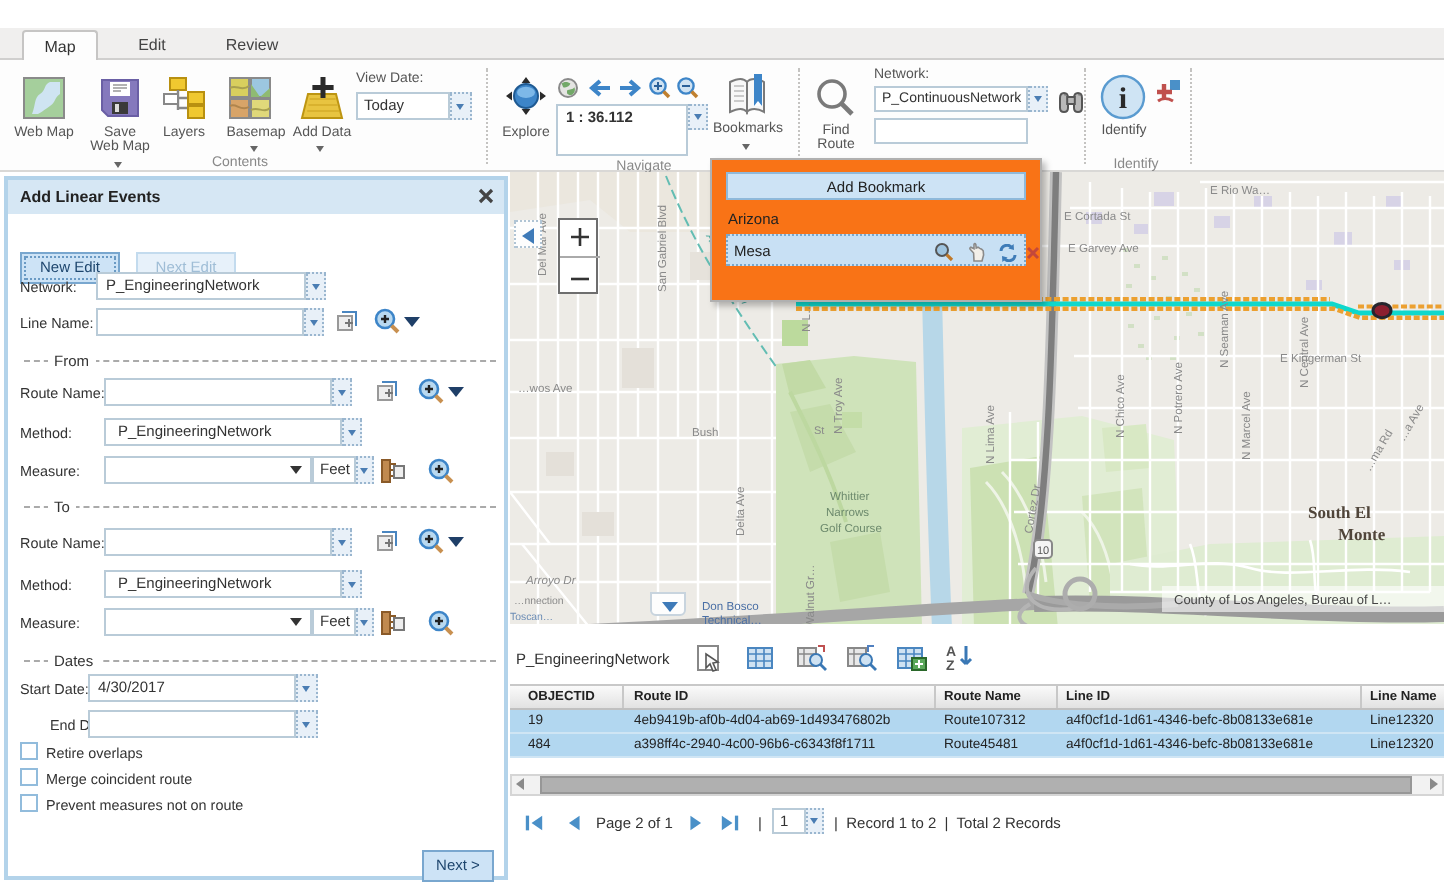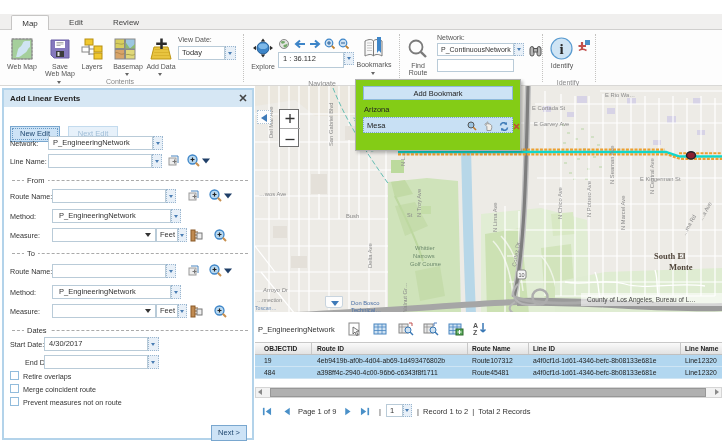--- a/index.html
+++ b/index.html
@@ -28,21 +28,21 @@
 #panel { position:absolute; left:2px; top:88px; width:252px; height:352px; background:#fff; border:2px solid #b3d3ea; }
 #panel-header { position:absolute; left:0; top:0; width:248px; height:17px; background:#d6e7f4; font-size:8px; font-weight:bold; color:#222; line-height:17px; padding-left:6px; }
 .plabel { position:absolute; font-size:7.2px; color:#333; white-space:nowrap; }
 .psep { position:absolute; left:8px; width:236px; border-top:1px dashed #aaa; }
 .psep span { position:absolute; top:-5px; left:12px; background:#fff; padding:0 3px; font-size:7.5px; color:#333; }
 .btn { position:absolute; font-size:7.5px; text-align:center;margin-top:15px; }
 .cb { position:absolute; width:9px; height:9px; background:#fff; border:1px solid #92bcdc; }
 
 #map { position:absolute; left:255px; top:86px; width:467px; height:226px; overflow:hidden; background:#eceae5; }
 
-#popup { position:absolute; left:355px; top:79px; width:166px; height:72px; background:#84cc16; border:1px solid #b0b0b0; box-shadow:2px 2px 3px rgba(0,0,0,0.25); }
+#popup { position:absolute; left:355px; top:79px; width:166px; height:72px; background:#f97316; border:1px solid #b0b0b0; box-shadow:2px 2px 3px rgba(0,0,0,0.25); }
 
 #tablearea { position:absolute; left:255px; top:314px; width:467px; height:110px; background:#fff; }
 
 #bottombar { position:absolute; left:255px; top:424px; width:467px; height:20px; background:#fff; border-top:1px solid #c8c8c8; }
 </style>
 </head>
 <body>
 <div id="app">
 
 
@@ -128,21 +128,21 @@
     <path d="M4.5 7.2 C5.8 6.6 7.4 6.9 8.2 5.6 C8.8 6.8 8.4 8.4 7.2 9.2 C6.2 9.8 5 9.4 4.5 8.6 Z" fill="#72a868"></path>
     <path d="M26 6 L18 6 M21 2.5 L17 6 L21 9.5" stroke="#3d85c8" stroke-width="2" fill="none"></path>
     <path d="M31 6 L39 6 M36 2.5 L40 6 L36 9.5" stroke="#3d85c8" stroke-width="2" fill="none"></path>
     <circle cx="50" cy="5" r="3.8" fill="#cfe2f2" stroke="#3d85c8" stroke-width="1.2"></circle>
     <path d="M48 5 h4 M50 3 v4" stroke="#2a6099" stroke-width="1"></path>
     <path d="M52.8 7.8 L55.5 10.5" stroke="#c08030" stroke-width="1.8"></path>
     <circle cx="64" cy="5" r="3.8" fill="#cfe2f2" stroke="#3d85c8" stroke-width="1.2"></circle>
     <path d="M62 5 h4" stroke="#2a6099" stroke-width="1"></path>
     <path d="M66.8 7.8 L69.5 10.5" stroke="#c08030" stroke-width="1.8"></path>
   </svg>
-  <div class="inp" style="left:278px;top:22px;width:66px;height:16px;line-height:11px;padding-left:4px;">1 : 36.112</div>
+  <div class="inp" style="left:278px;top:22px;width:66px;height:26px;line-height:11px;padding-left:4px;font-weight:bold;">1 : 36.112</div>
   <div class="dd-arrow" style="left:344px;top:22px;width:10px;height:13px;"></div>
 
   <svg class="ricon" style="left:363px;top:7px" width="22" height="22" viewBox="0 0 22 22">
     <path d="M2 4 C6 2 9 2 10.5 4 L10.5 19 C9 17 6 17 2 19 Z" fill="#f8f8f8" stroke="#7a7a7a"></path>
     <path d="M19 4 C16 2 12 2 10.5 4 L10.5 19 C12 17 16 17 19 19 Z" fill="#f8f8f8" stroke="#7a7a7a"></path>
     <path d="M4 6 h5 M4 8.5 h5 M4 11 h5 M4 13.5 h5" stroke="#bbb" stroke-width="0.8"></path>
     <rect x="14" y="0" width="4" height="16" fill="#3d85c8"></rect>
     <path d="M14 16 L16 13.5 L18 16 Z" fill="#fff"></path>
   </svg>
   <div class="rlabel" style="left:352px;top:31px;width:44px;">Bookmarks</div>
@@ -552,21 +552,21 @@
     <div class="abs" style="left:14px;top:0px;width:436px;height:9px;background:#b0b0b0;border:1px solid #979797;"></div>
   </div>
 
   <svg class="abs" style="left:7px;top:93px" width="10" height="9" viewBox="0 0 12 11">
         <path d="M2 1 V10" stroke="#4a90c8" stroke-width="2"></path>
         <path d="M11 1 L4.5 5.5 L11 10 Z" fill="#4a90c8"></path>
       </svg>
   <svg class="abs" style="left:27px;top:93px" width="9" height="9" viewBox="0 0 10 11">
         <path d="M9 1 L2.5 5.5 L9 10 Z" fill="#4a90c8"></path>
       </svg>
-  <div class="abs" style="left:43px;top:93px;font-size:7.5px;color:#333;">Page 1 of 9</div>
+  <div class="abs" style="left:43px;top:93px;font-size:7.5px;color:#333;">Page 2 of 1</div>
   <svg class="abs" style="left:89px;top:93px" width="9" height="9" viewBox="0 0 10 11">
         <path d="M1 1 L7.5 5.5 L1 10 Z" fill="#4a90c8"></path>
       </svg>
   <svg class="abs" style="left:105px;top:93px" width="10" height="9" viewBox="0 0 12 11">
         <path d="M10 1 V10" stroke="#4a90c8" stroke-width="2"></path>
         <path d="M1 1 L7.5 5.5 L1 10 Z" fill="#4a90c8"></path>
       </svg>
   <div class="abs" style="left:124px;top:93px;font-size:7.5px;color:#333;">|</div>
   <div class="abs" style="left:131px;top:90px;width:17px;height:13px;background:#fff;border:1px solid #b9cbd8;font-size:7.5px;color:#333;padding-left:3px;line-height:11px;">1</div>
   <div class="dd-arrow" style="left:148px;top:90px;width:9px;height:13px;"></div>

